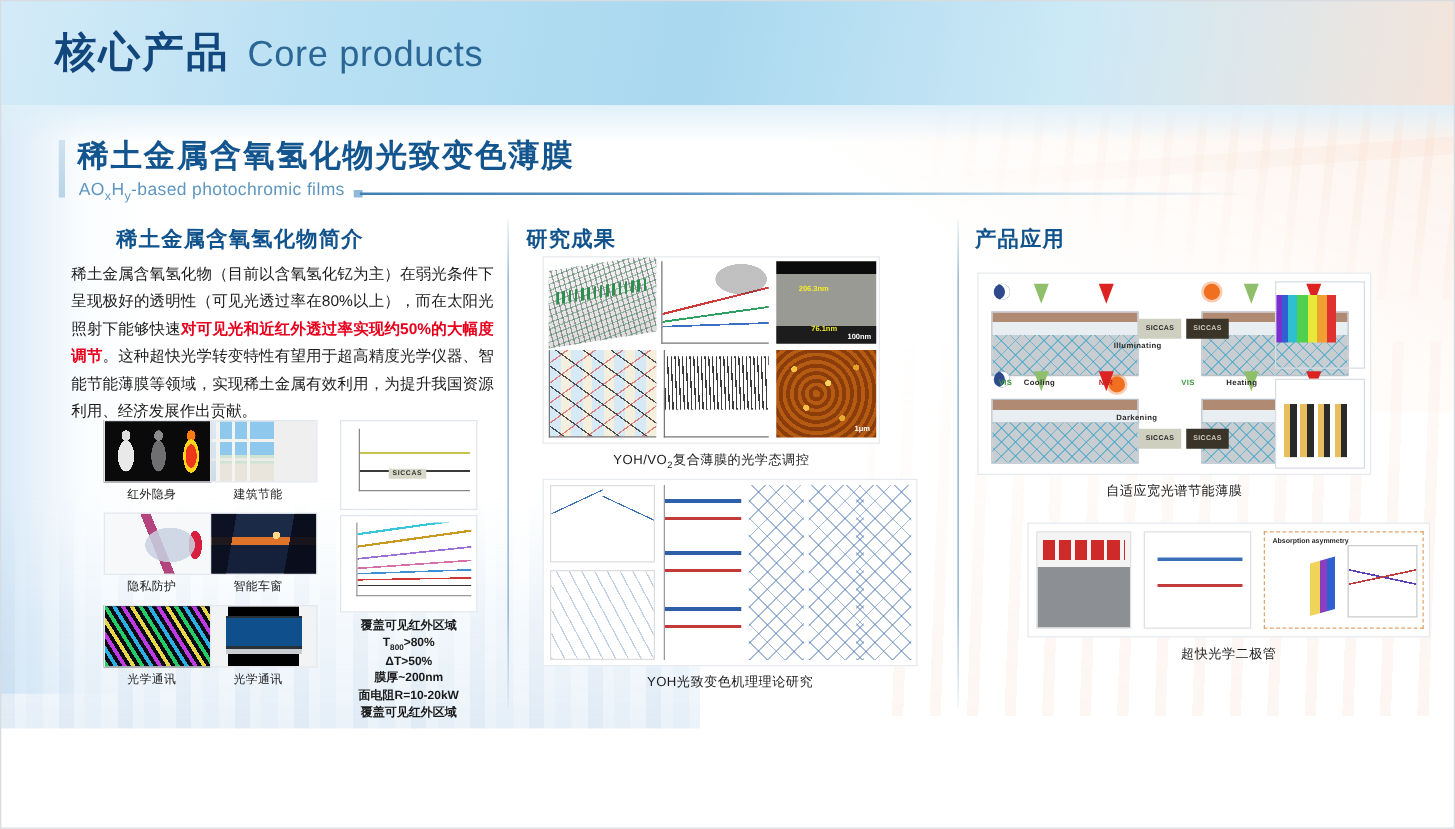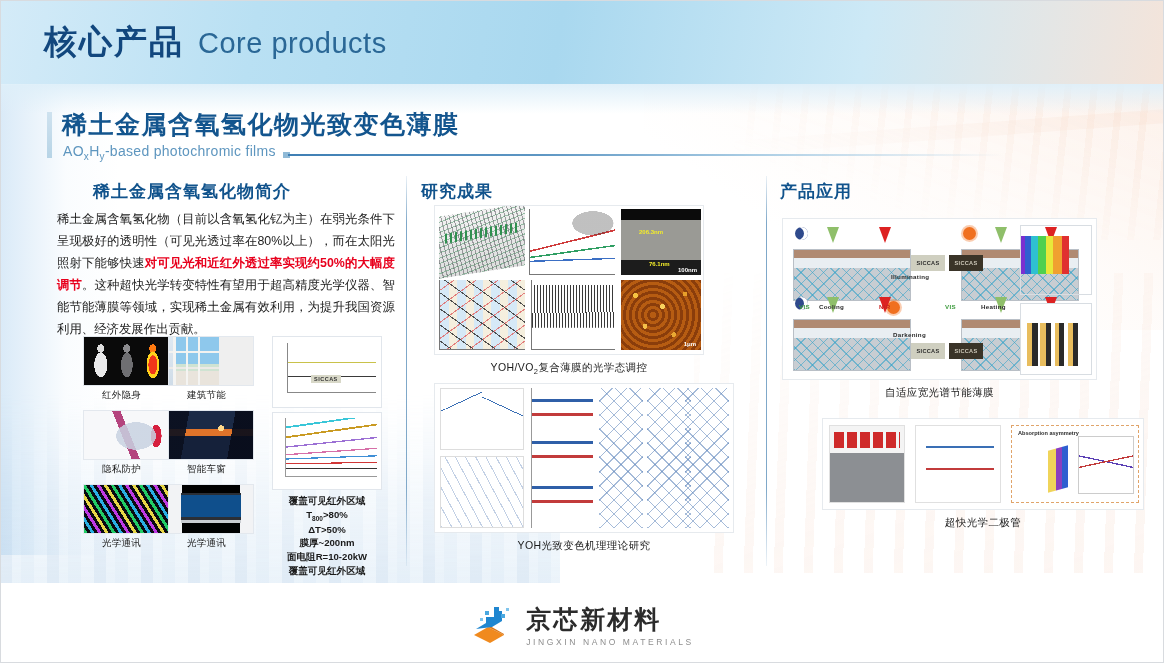--- a/index.html
+++ b/index.html
@@ -545,33 +545,15 @@
       <div class="r2-c">
         <span class="asym">Absorption asymmetry</span>
         <span class="slab"></span>
         <span class="mini"></span>
       </div>
     </div>
     <div class="fig-cap">超快光学二极管</div>
   </div>
 
   <div class="footer-sep"></div>
-  <div class="brand">
-    <div class="brand-mark">
-      <svg viewBox="0 0 44 40" width="44" height="40" aria-hidden="true">
-        <polygon points="4,30 18,22 34,30 20,38" fill="#f08a1e"></polygon>
-        <polygon points="18,22 34,30 34,29 20,21" fill="#d9771a"></polygon>
-        <polygon points="6,24 16,18 16,12 24,12 24,6 32,6 32,16 22,22" fill="#1f86d0"></polygon>
-        <rect x="24" y="2" width="5" height="5" fill="#1f86d0"></rect>
-        <rect x="31" y="9" width="4" height="4" fill="#4aa8e0"></rect>
-        <rect x="15" y="6" width="4" height="4" fill="#4aa8e0"></rect>
-        <rect x="36" y="3" width="3" height="3" fill="#7fc4ec"></rect>
-        <rect x="10" y="13" width="3" height="3" fill="#7fc4ec"></rect>
-      </svg>
-    </div>
-    <div class="brand-text">
-      <span class="brand-cn">京芯新材料</span>
-      <span class="brand-en">JINGXIN NANO MATERIALS</span>
-    </div>
-  </div>
 
   <div class="slide-edge"></div>
 </div>
 
 </body></html>

